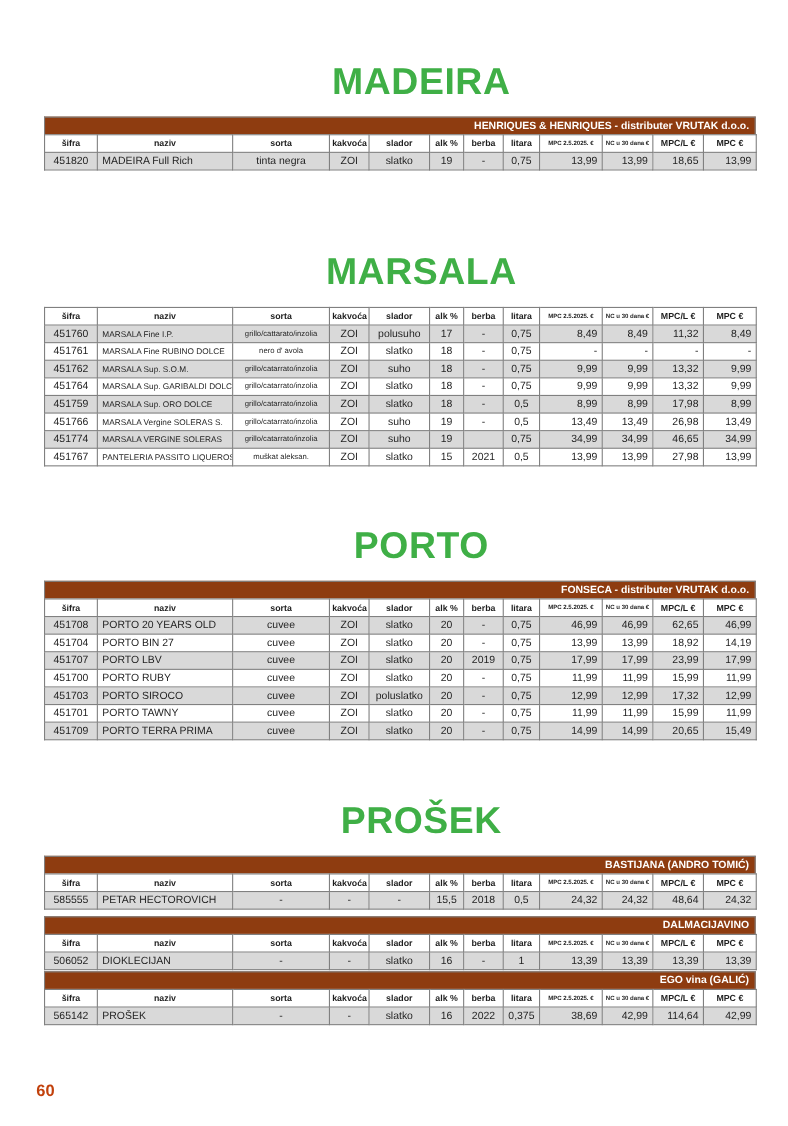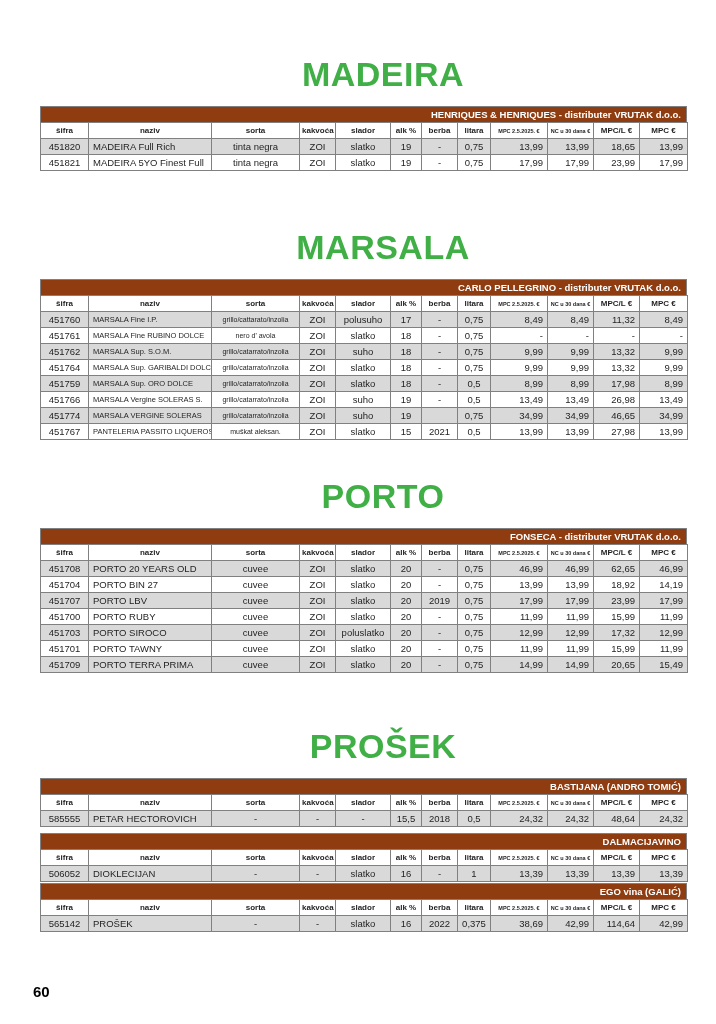--- a/index.html
+++ b/index.html
@@ -35,21 +35,21 @@
   th{font-weight:bold;font-size:8px;text-align:center;}
   th.small{font-size:5.5px;}
   td.c{text-align:center;}
   td.l{text-align:left;padding-left:4px;}
   td.r{text-align:right;padding-right:4px;}
   tbody tr:nth-child(odd) td{background:var(--rowgray);}
   .name-compact td:nth-child(2){font-size:7.5px;}
   .name-compact td:nth-child(3){font-size:7px;}
   .page-number{
     position:absolute;left:33px;top:983px;
-    font-size:15px;font-weight:bold;color:#000000;
+    font-size:15px;font-weight:bold;color:#c2410c;
   }
 </style>
 </head>
 <body>
 
 <h1 class="sec-title" style="top:55px">MADEIRA</h1>
 
 <div class="tblwrap" style="top:106px">
   <div class="banner">
     <span>HENRIQUES &amp; HENRIQUES - distributer VRUTAK d.o.o.</span>
@@ -93,44 +93,27 @@
           <td class="c">ZOI</td>
           <td class="c">slatko</td>
           <td class="c">19</td>
           <td class="c">-</td>
           <td class="c">0,75</td>
           <td class="r">13,99</td>
           <td class="r">13,99</td>
           <td class="r">18,65</td>
           <td class="r">13,99</td>
         </tr>
-        <tr>
-          <td class="c">451821</td>
-          <td class="l">MADEIRA 5YO Finest Full</td>
-          <td class="c">tinta negra</td>
-          <td class="c">ZOI</td>
-          <td class="c">slatko</td>
-          <td class="c">19</td>
-          <td class="c">-</td>
-          <td class="c">0,75</td>
-          <td class="r">17,99</td>
-          <td class="r">17,99</td>
-          <td class="r">23,99</td>
-          <td class="r">17,99</td>
-        </tr>
       </tbody>
     </table>
 </div>
 
 <h1 class="sec-title" style="top:228px">MARSALA</h1>
 
 <div class="tblwrap" style="top:279px">
-  <div class="banner">
-    <span>CARLO PELLEGRINO - distributer VRUTAK d.o.o.</span>
-  </div>
   <table class="name-compact">
       <colgroup>
         <col style="width: 48px;">
         <col style="width: 123px;">
         <col style="width: 88px;">
         <col style="width: 36px;">
         <col style="width: 55px;">
         <col style="width: 31px;">
         <col style="width: 36px;">
         <col style="width: 33px;">

